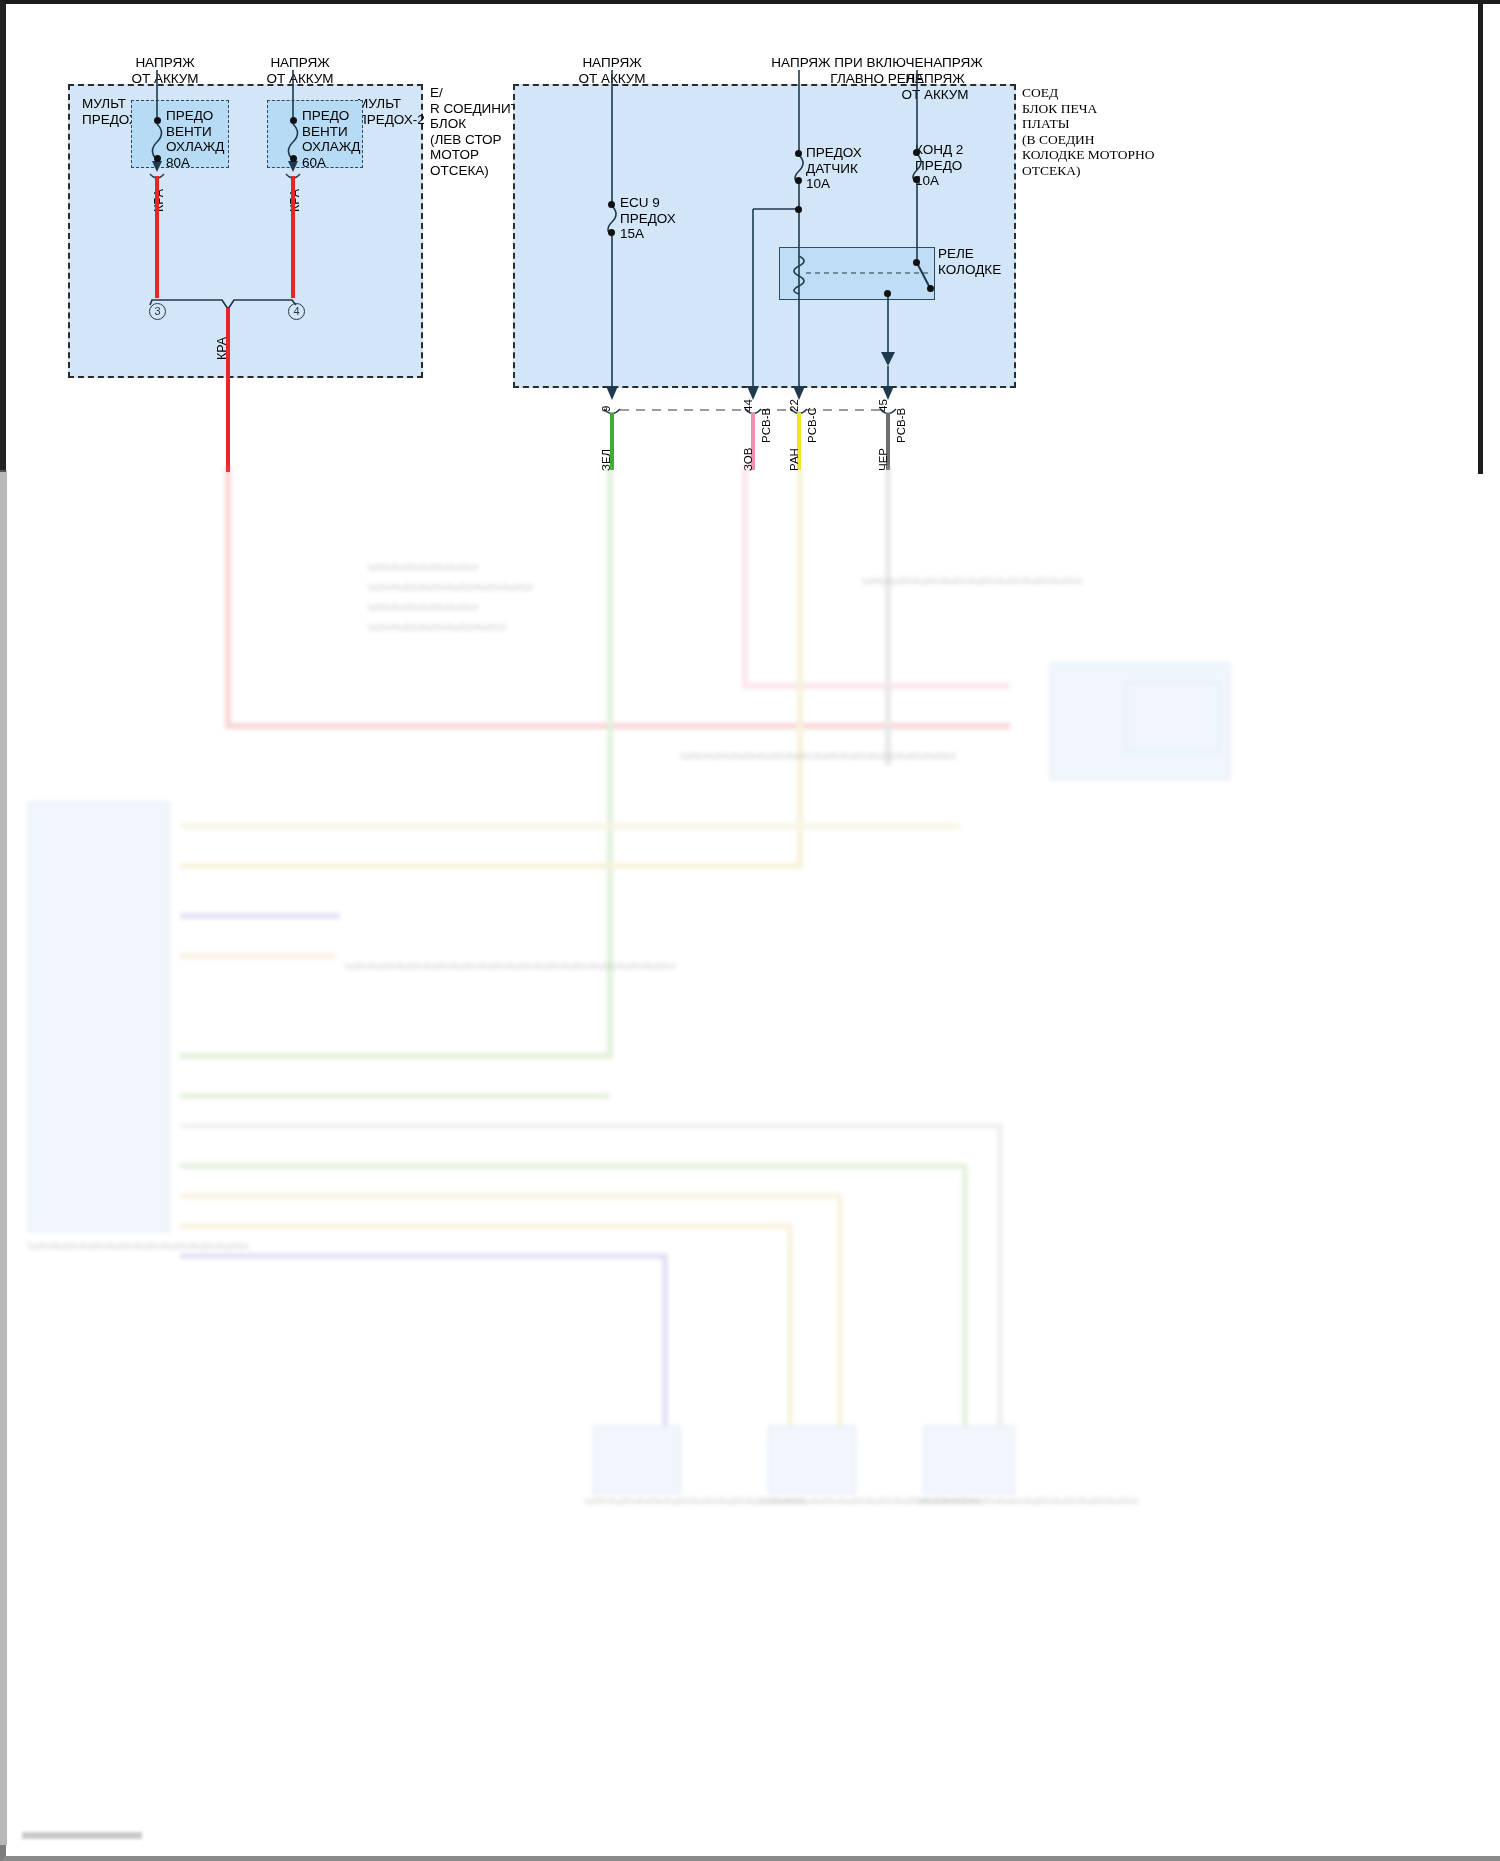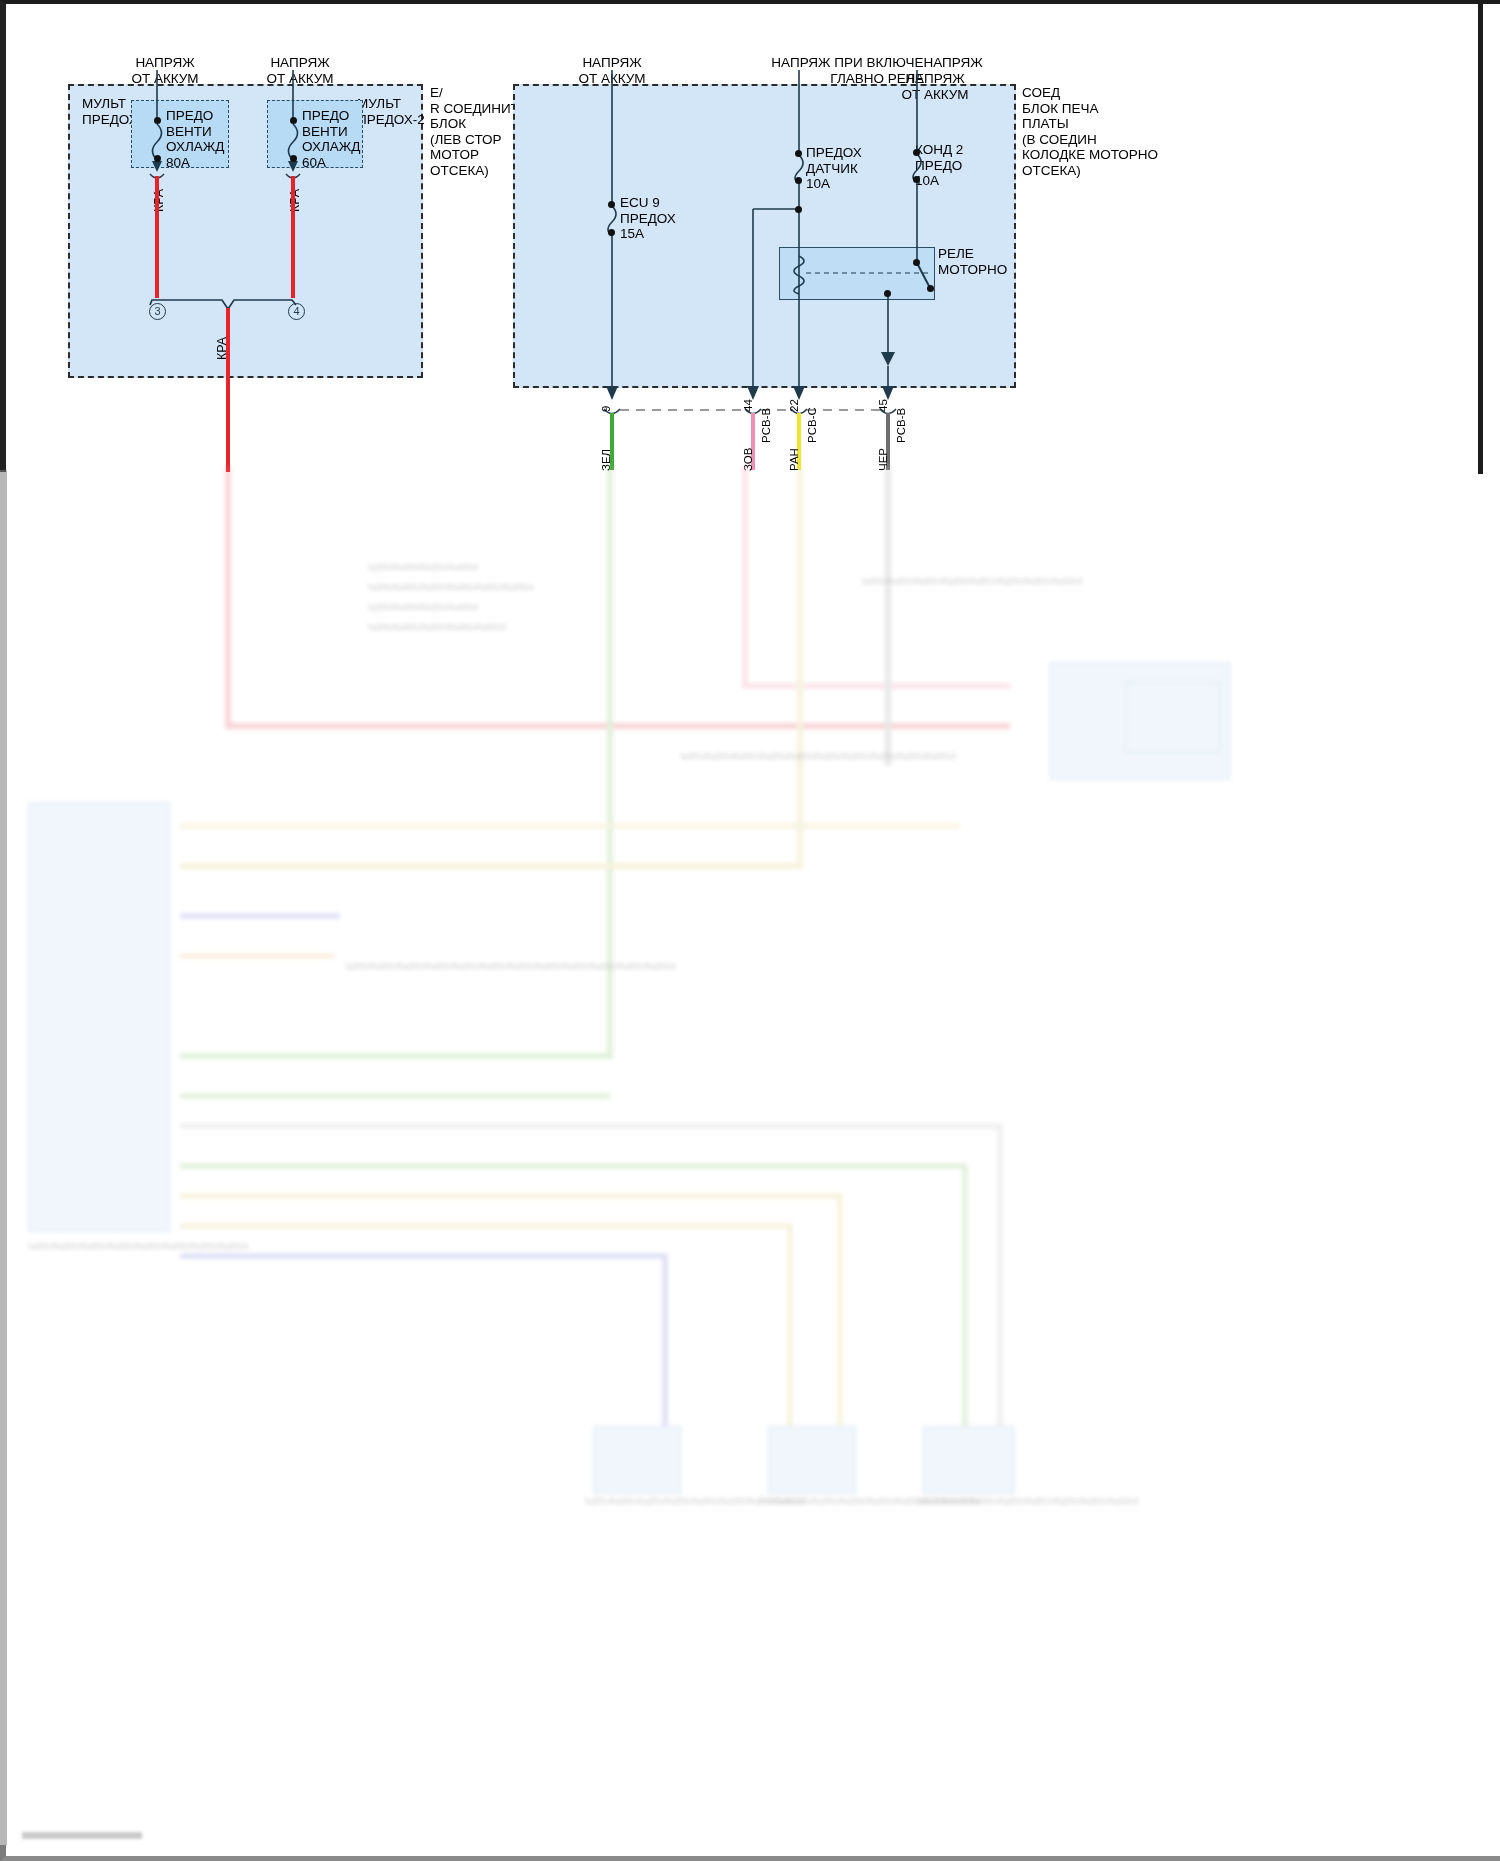--- a/index.html
+++ b/index.html
@@ -180,21 +180,21 @@
     <div class="redwire" style="left:291px;top:176px;height:122px;"></div>
     <div class="redwire" style="left:226px;top:308px;height:164px;"></div>
 
     <div class="dot" style="left:154px;top:117px;"></div>
     <div class="dot" style="left:154px;top:155px;"></div>
     <div class="dot" style="left:290px;top:117px;"></div>
     <div class="dot" style="left:290px;top:155px;"></div>
 
     <div class="block" style="left:513px;top:84px;width:503px;height:304px;"></div>
 
-    <div class="lbl" style="left:1022px;top:85px;">СОЕД
+    <div class="lbl" style="left:1022px;top:85px;font-family:Liberation Serif, serif;">СОЕД
 БЛОК ПЕЧА
 ПЛАТЫ
 (В СОЕДИН
 КОЛОДКЕ МОТОРНО
 ОТСЕКА)</div>
 
     <div class="lbl center" style="left:552px;top:55px;width:120px;">НАПРЯЖ
 ОТ АККУМ</div>
     <div class="lbl center" style="left:752px;top:55px;width:250px;">НАПРЯЖ ПРИ ВКЛЮЧЕНАПРЯЖ
 ГЛАВНО РЕЛЕ</div>
@@ -206,21 +206,21 @@
 15А</div>
     <div class="lbl" style="left:806px;top:145px;">ПРЕДОХ
 ДАТЧИК
 10А</div>
     <div class="lbl" style="left:915px;top:142px;">КОНД 2
 ПРЕДО
 10А</div>
 
     <div class="relaybox" style="left:779px;top:247px;width:156px;height:53px;"></div>
     <div class="lbl" style="left:938px;top:246px;">РЕЛЕ
-МОТОРНО</div>
+КОЛОДКЕ</div>
 
     <svg class="ov" width="1500" height="470">
 
       <line x1="612" y1="70" x2="612" y2="204" stroke="#1f3a4d" stroke-width="1.6"></line>
       <path d="M612,206 q8,8 0,16 q-8,8 0,14" fill="none" stroke="#1f3a4d" stroke-width="1.6"></path>
       <line x1="612" y1="236" x2="612" y2="392" stroke="#1f3a4d" stroke-width="1.6"></line>
       <polygon points="612,400 606,386 618,386" fill="#1f3a4d"></polygon>
 
       <line x1="799" y1="70" x2="799" y2="153" stroke="#1f3a4d" stroke-width="1.6"></line>
       <path d="M799,155 q8,8 0,16 q-8,8 0,12" fill="none" stroke="#1f3a4d" stroke-width="1.6"></path>

